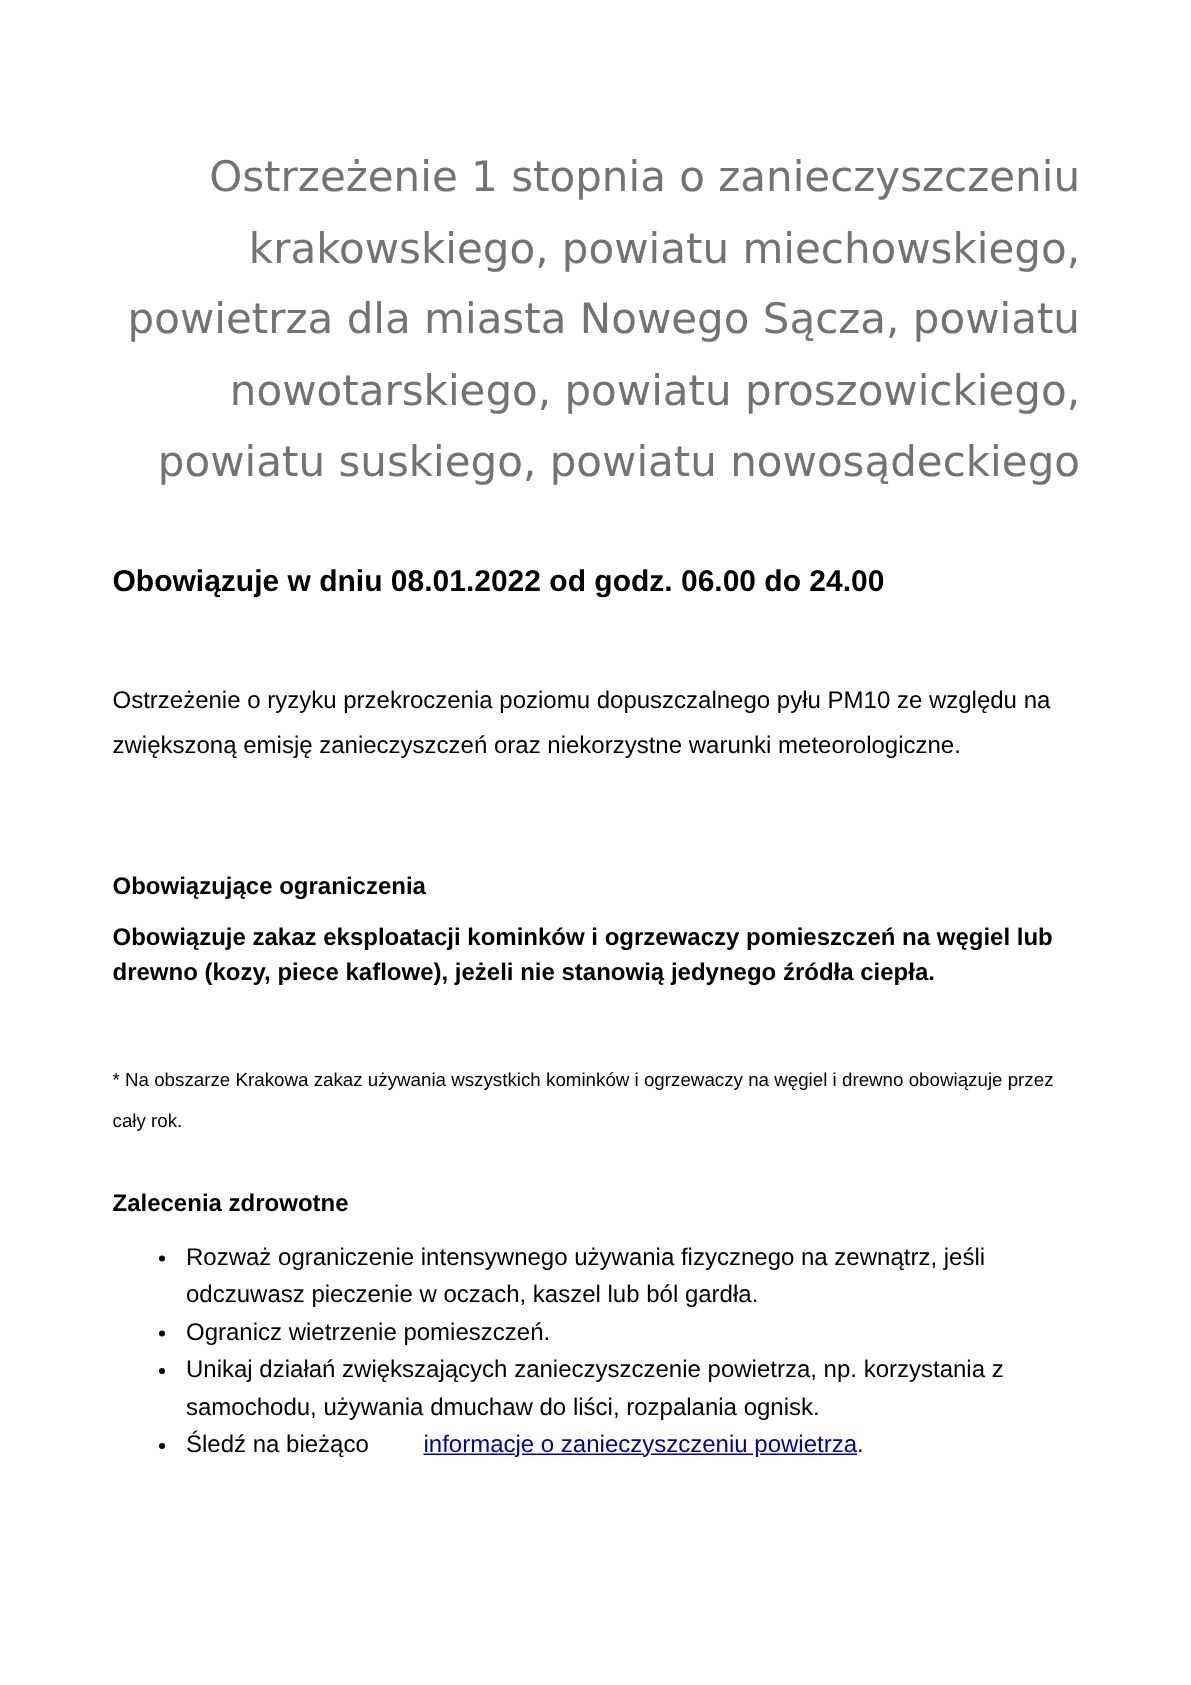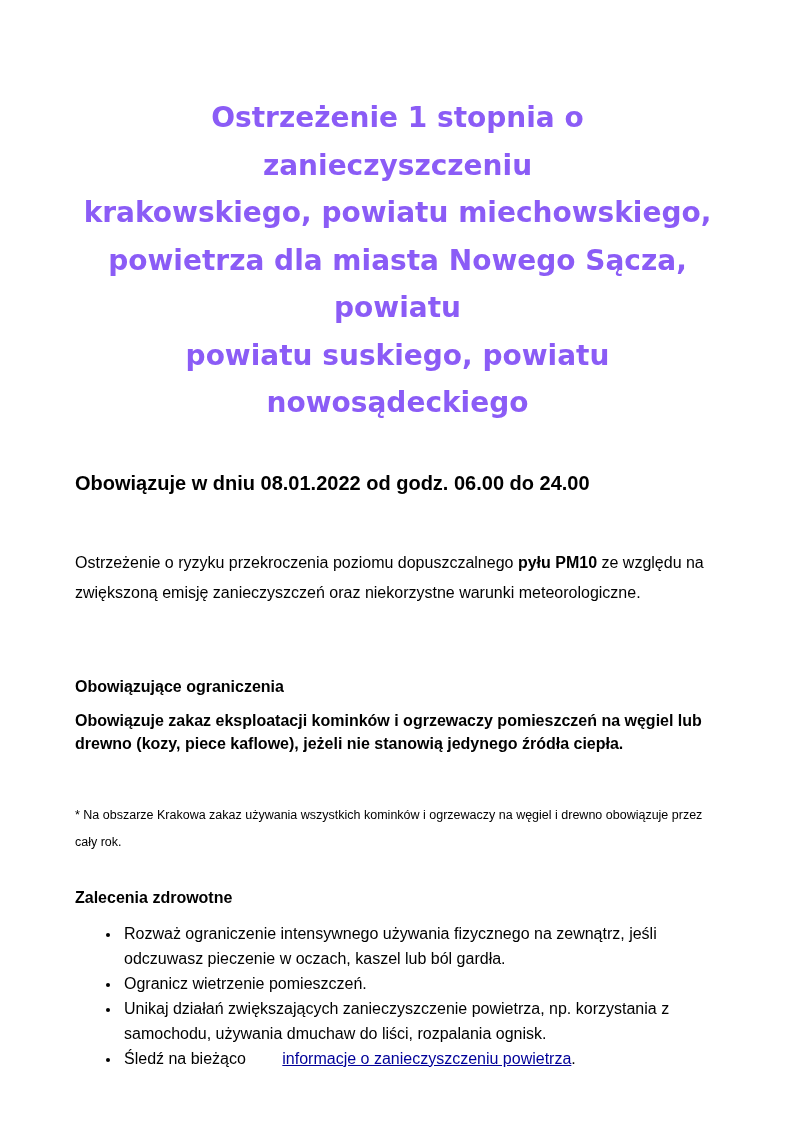--- a/index.html
+++ b/index.html
@@ -16,39 +16,39 @@
     box-sizing: border-box;
     padding: 0 74px 0 75px;
     overflow: hidden;
     font-family: "Liberation Sans", sans-serif;
     color: #000000;
     font-size: 16px;
   }
   .title {
     margin: 94px 0 0 0;
     font-family: "DejaVu Sans", sans-serif;
-    font-weight: 700;
+    font-weight: 400;
     font-size: 28px;
     line-height: 47.5px;
-    color: #8b5cf6;
-    text-align: center;
+    color: #737373;
+    text-align: right;
   }
   .validity {
     margin: 46px 0 0 0;
     font-weight: bold;
     font-size: 20px;
     line-height: 20px;
   }
   .risk-paragraph {
     margin: 55px 0 0 0;
     font-size: 16px;
     line-height: 30px;
   }
   .risk-paragraph .bold {
-    font-weight: bold;
+    font-weight: normal;
     margin-top: 44px;
   }
   .section-heading {
     margin: 0;
     font-weight: bold;
     font-size: 16px;
     line-height: 20px;
   }
   .restrictions-heading { margin-top: 69px; }
   .restrictions-text {
@@ -85,20 +85,21 @@
 </style>
 </head>
 <body>
 
 <div class="page">
 
   <h1 class="title">
     <div>Ostrzeżenie 1 stopnia o zanieczyszczeniu</div>
     <div>krakowskiego, powiatu miechowskiego,</div>
     <div>powietrza dla miasta Nowego Sącza, powiatu</div>
+    <div>nowotarskiego, powiatu proszowickiego,</div>
     <div>powiatu suskiego, powiatu nowosądeckiego</div>
   </h1>
 
   <p class="validity">Obowiązuje w dniu 08.01.2022 od godz. 06.00 do 24.00</p>
 
   <p class="risk-paragraph"><span>Ostrzeżenie o ryzyku przekroczenia poziomu dopuszczalnego </span><span class="bold">pyłu PM10</span><span> ze względu na zwiększoną emisję zanieczyszczeń oraz niekorzystne warunki meteorologiczne.</span></p>
 
   <h2 class="section-heading restrictions-heading">Obowiązujące ograniczenia</h2>
 
   <p class="restrictions-text">Obowiązuje zakaz eksploatacji kominków i ogrzewaczy pomieszczeń na węgiel lub drewno (kozy, piece kaflowe), jeżeli nie stanowią jedynego źródła ciepła.</p>

